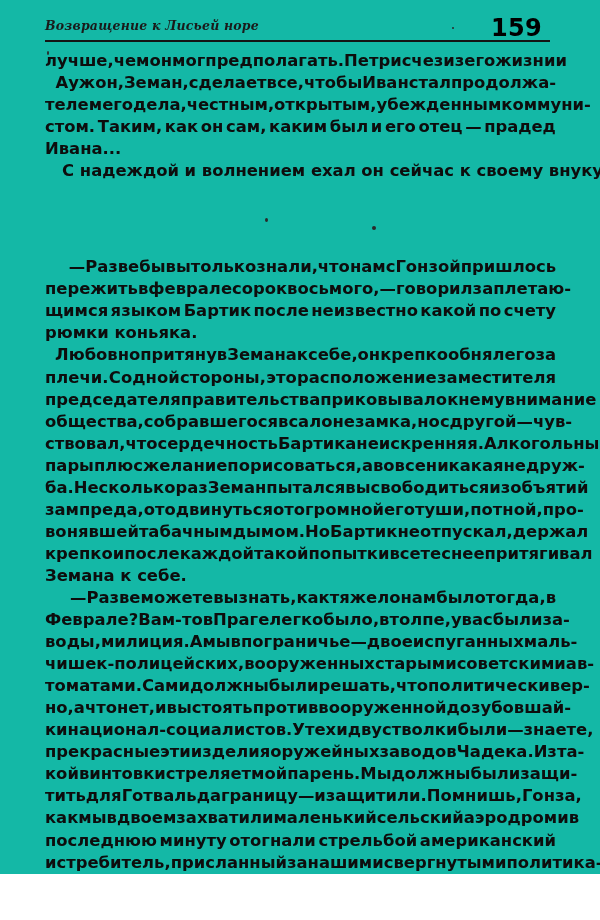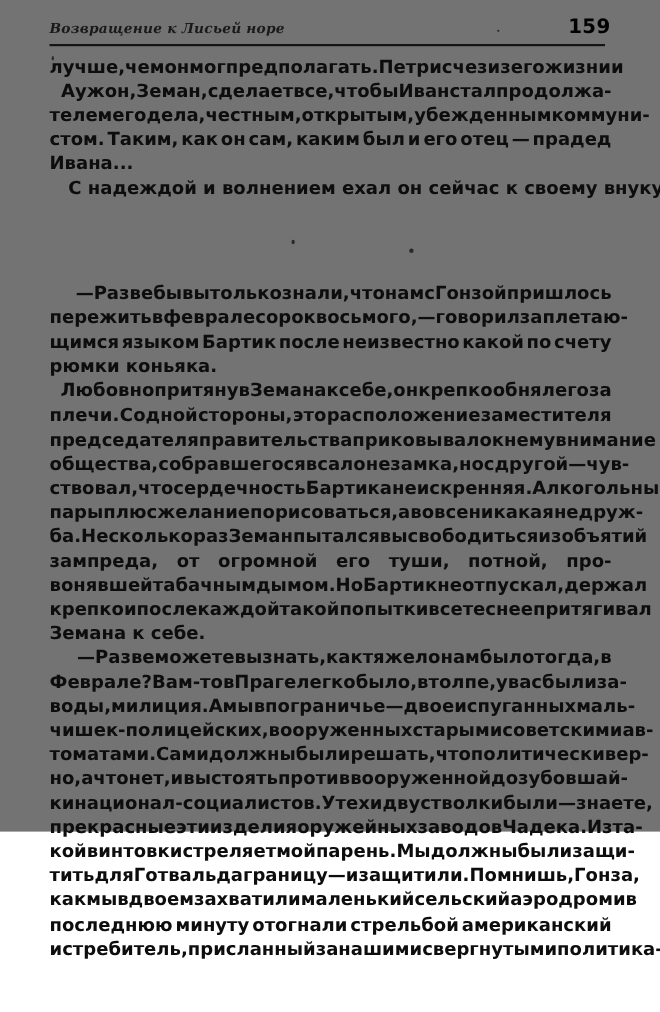--- a/index.html
+++ b/index.html
@@ -14,22 +14,22 @@
     overflow: hidden;
     font-family: "DejaVu Sans", "Liberation Sans", sans-serif;
     color: #111111;
     position: relative;
   }
 
   .page {
     position: absolute;
     inset: 0;
     width: 600px;
-    height: 756px;
-    background: #737373;
+    height: 874px;
+    background: #14b8a6;
   }
 
   
   .runhead {
     position: absolute;
     left: 45px;
     top: 18px;
     width: 510px;
     height: 22px;
   }
@@ -40,25 +40,25 @@
     font-family: "DejaVu Serif", "Liberation Serif", serif;
     font-style: italic;
     font-weight: bold;
     font-size: 12.5px;
     letter-spacing: 0.2px;
     color: #1a1a1a;
     white-space: nowrap;
   }
   .runhead-folio {
     position: absolute;
-    right: 0;
+    right: 13px;
     top: -4px;
     font-family: "DejaVu Sans", "Liberation Sans", sans-serif;
     font-weight: bold;
-    font-size: 18px;
+    font-size: 24px;
     color: #000000;
     letter-spacing: 0.3px;
   }
   .runhead-rule {
     position: absolute;
     left: 45px;
     top: 40px;
     width: 505px;
     height: 1.6px;
     background: #141414;
@@ -294,20 +294,21 @@
           <span>Несколько</span>
           <span>раз</span>
           <span>Земан</span>
           <span>пытался</span>
           <span>высвободиться</span>
           <span>из</span>
           <span>объятий</span>
         </span>
         <span class="ln j">
           <span>зампреда,</span>
+          <span>отодвинуться</span>
           <span>от</span>
           <span>огромной</span>
           <span>его</span>
           <span>туши,</span>
           <span>потной,</span>
           <span>про-</span>
         </span>
         <span class="ln j">
           <span>вонявшей</span>
           <span>табачным</span>

